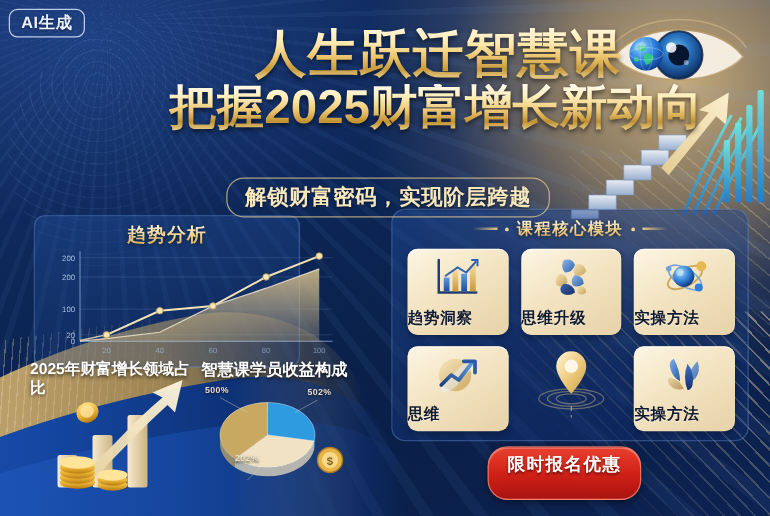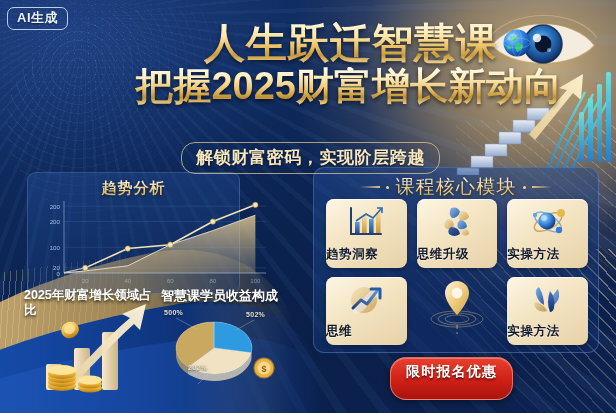--- a/index.html
+++ b/index.html
@@ -197,21 +197,21 @@
     z-index: 14;
   }
   .rp-head {
     position: absolute; top: 6px; left: 0; right: 0;
     display: flex; align-items: center; justify-content: center; gap: 6px;
   }
   .rp-head .dash { width: 20px; height: 1.4px; background: linear-gradient(90deg, rgba(240,215,150,0) 0%, #e3c582 100%); }
   .rp-head .dash.r { background: linear-gradient(270deg, rgba(240,215,150,0) 0%, #e3c582 100%); }
   .rp-head .dot { width: 3px; height: 3px; border-radius: 50%; background: #f0d696; }
   .rp-title {
-    font-size: 19px; font-weight: 400; letter-spacing: 1.2px;
+    font-size: 13px; font-weight: 700; letter-spacing: 1.2px;
     background: linear-gradient(180deg, #fffaea 0%, #f3d18a 55%, #d0a449 100%);
     -webkit-background-clip: text; background-clip: text;
     -webkit-text-fill-color: transparent; color: transparent;
     filter: drop-shadow(0 1.5px 1.5px rgba(0,0,0,.5));
   }
   .mod-grid {
     position: absolute; left: 12px; top: 31px;
     width: 262px; height: 146px;
     display: grid;
     grid-template-columns: repeat(3, 1fr);

